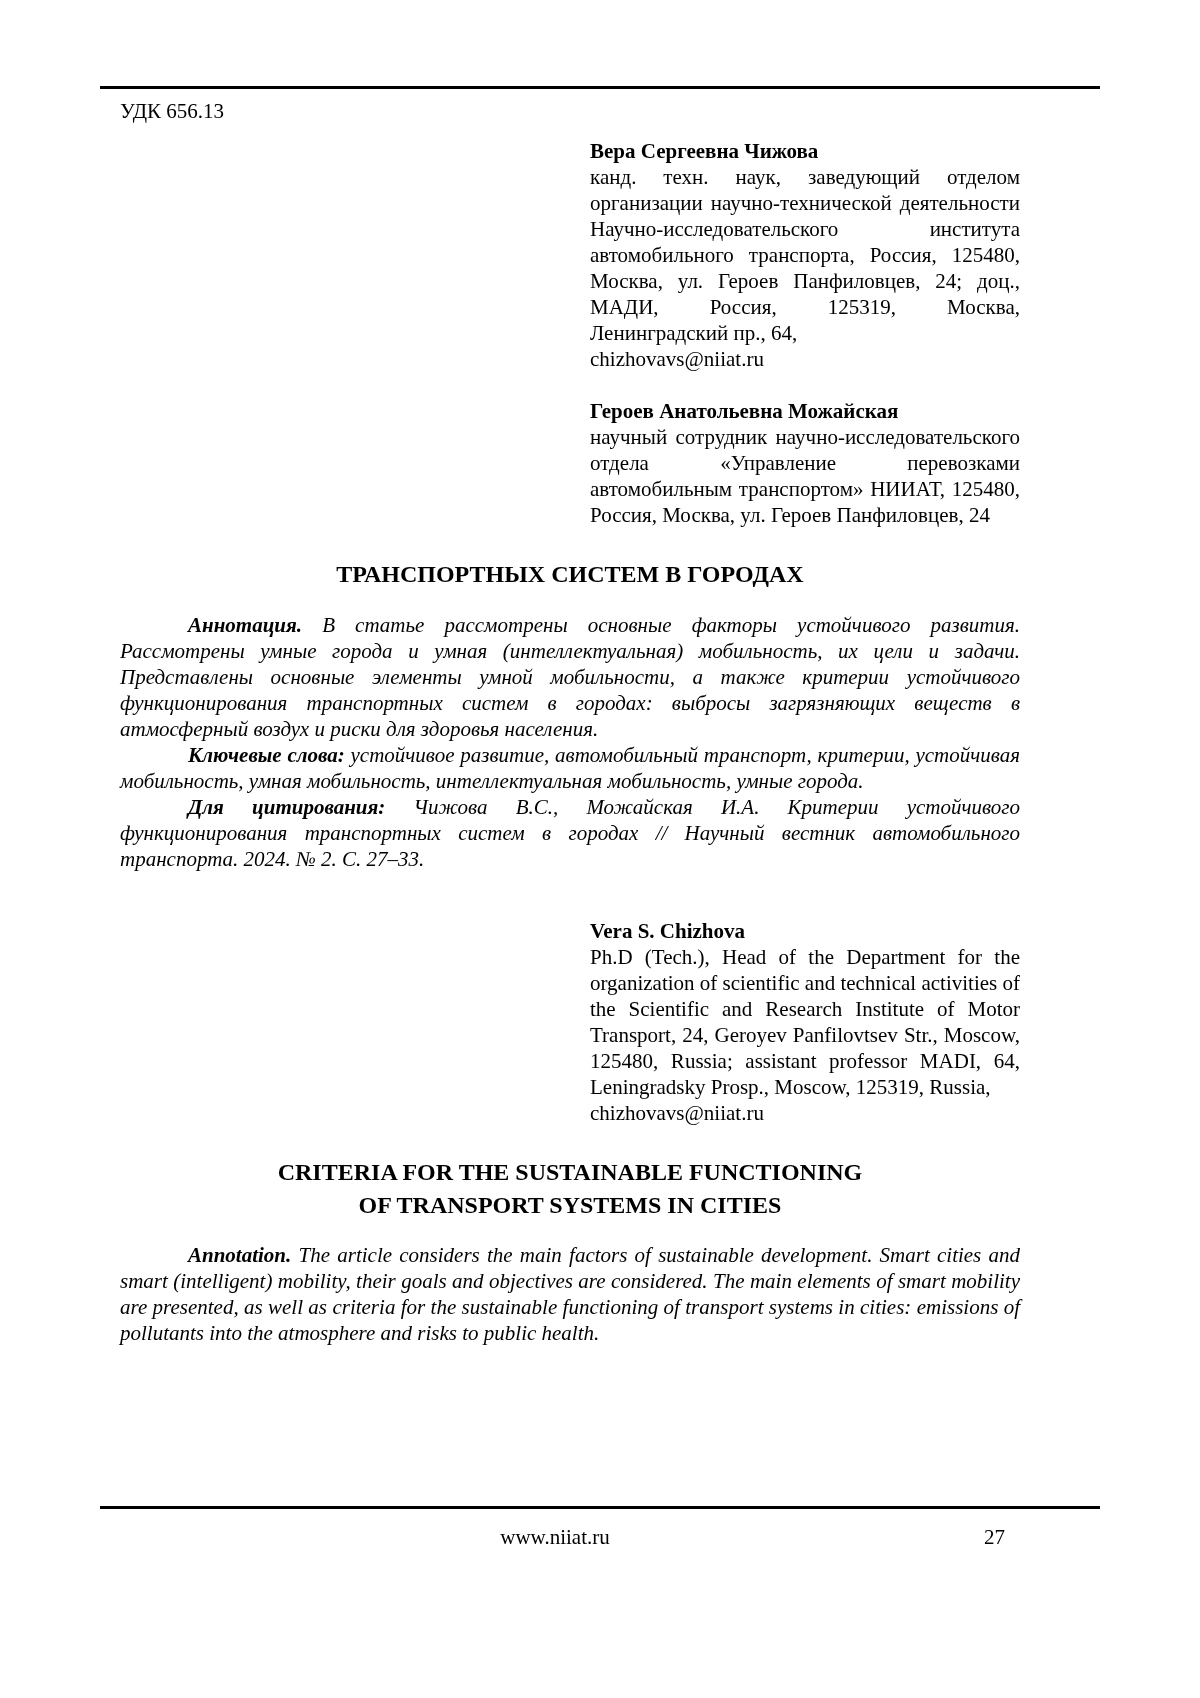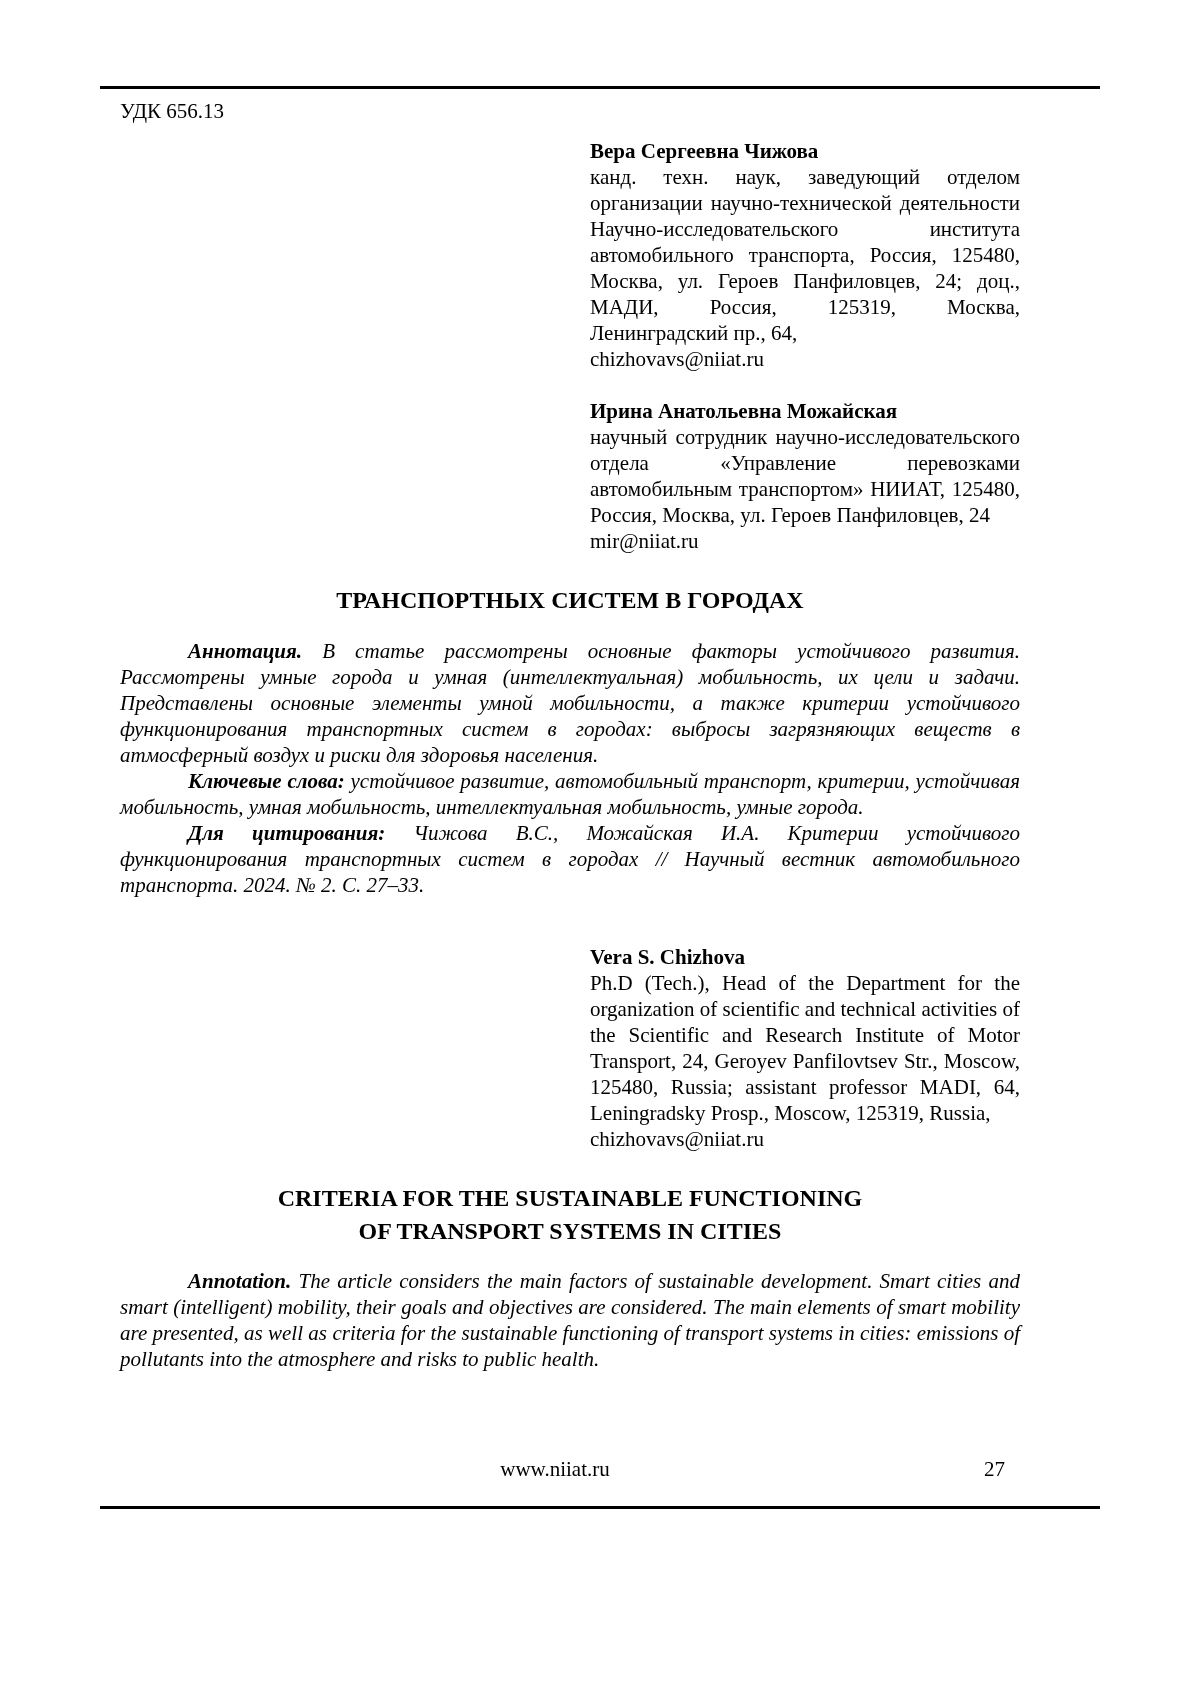--- a/index.html
+++ b/index.html
@@ -52,21 +52,21 @@
     text-align: justify;
     font-style: italic;
     text-indent: 68px;
   }
   .abstract { margin-top: 21px; }
   .annotation { margin-top: 20px; }
   .plabel { font-weight: bold; }
   .footer-row {
     position: absolute;
     left: 105px;
-    top: 1456px;
+    top: 1524px;
     width: 900px;
     text-align: center;
   }
   .page-number {
     position: absolute;
     right: 0;
     top: 0;
   }
 </style>
 </head>
@@ -80,23 +80,22 @@
 
     <div class="udc">УДК 656.13</div>
 
     <div class="authors authors-ru">
       <div class="author author-1">
         <div class="author-name">Вера Сергеевна Чижова</div>
         <div class="author-bio">канд. техн. наук, заведующий отделом организации научно-технической деятельности Научно-исследовательского института автомобильного транспорта, Россия, 125480, Москва, ул. Героев Панфиловцев, 24; доц., МАДИ, Россия, 125319, Москва, Ленинградский пр., 64,</div>
         <div class="author-email">chizhovavs@niiat.ru</div>
       </div>
       <div class="author author-2">
-        <div class="author-name">Ирина Анатольевна Можайская</div>
+        <div class="author-name">Героев Анатольевна Можайская</div>
         <div class="author-bio">научный сотрудник научно-исследовательского отдела «Управление перевозками автомобильным транспортом» НИИАТ, 125480, Россия, Москва, ул. Героев Панфиловцев, 24</div>
-        <div class="author-email">mir@niiat.ru</div>
       </div>
     </div>
 
     <div class="article-title">
       <div>ТРАНСПОРТНЫХ СИСТЕМ В ГОРОДАХ</div>
     </div>
 
     <div class="para abstract">
       <span class="plabel">Аннотация.</span>
       <span>В статье рассмотрены основные факторы устойчивого развития. Рассмотрены умные города и умная (интеллектуальная) мобильность, их цели и задачи. Представлены основные элементы умной мобильности, а также критерии устойчивого функционирования транспортных систем в городах: выбросы загрязняющих веществ в атмосферный воздух и риски для здоровья населения.</span>

